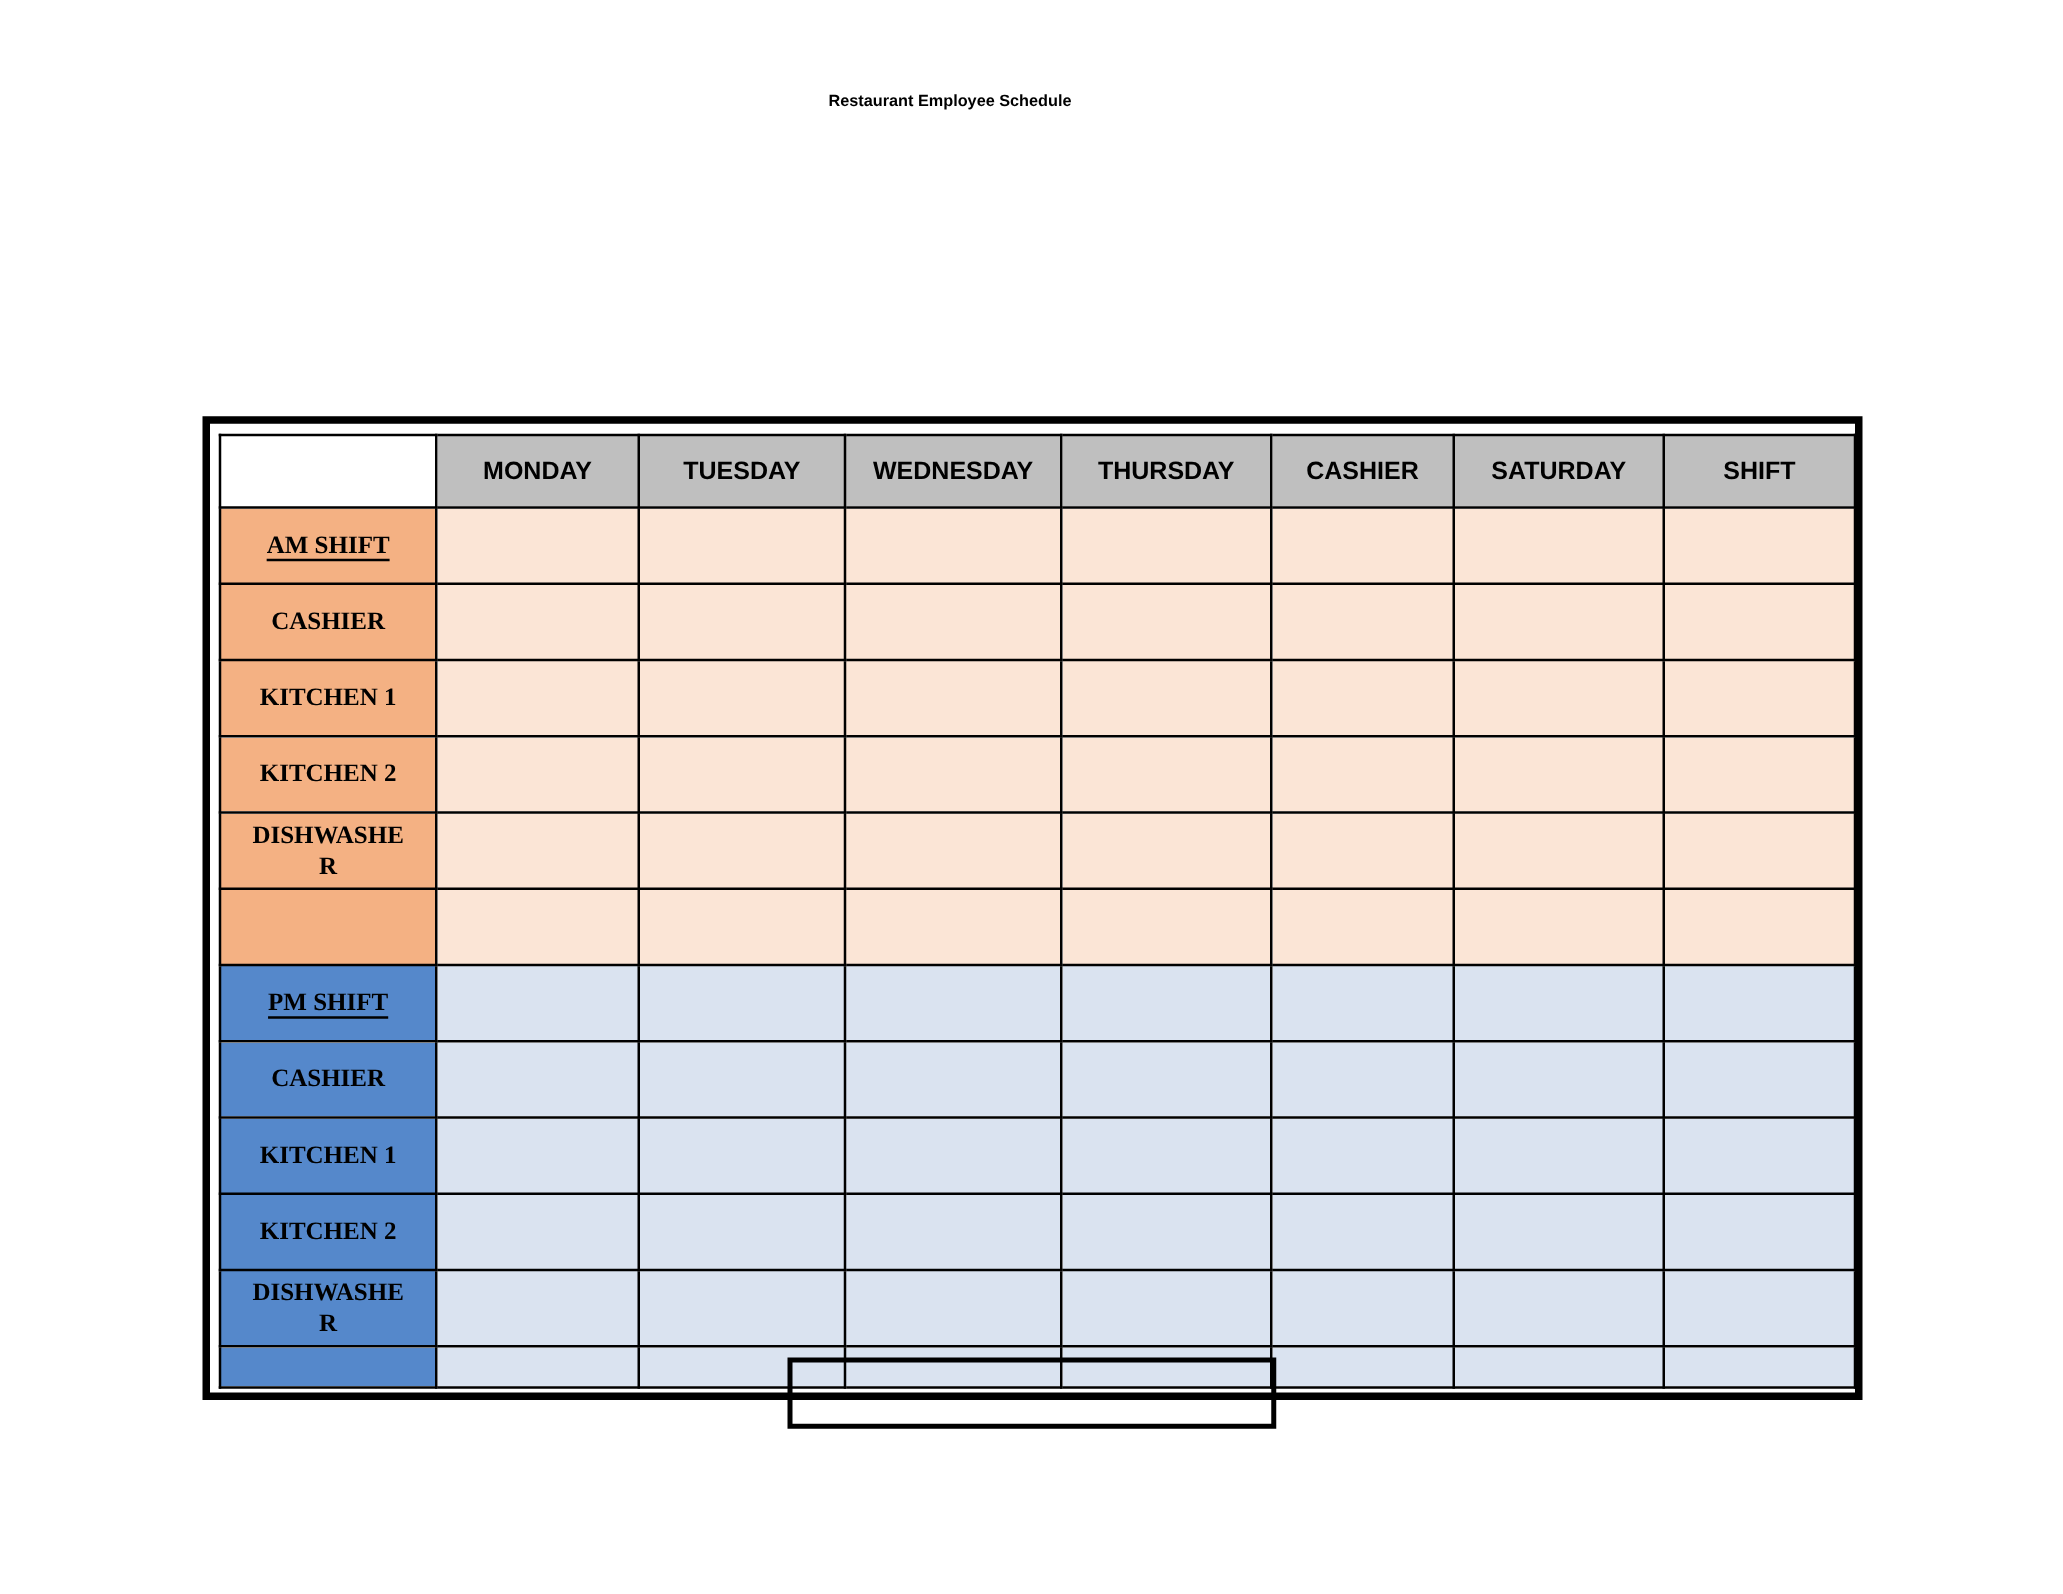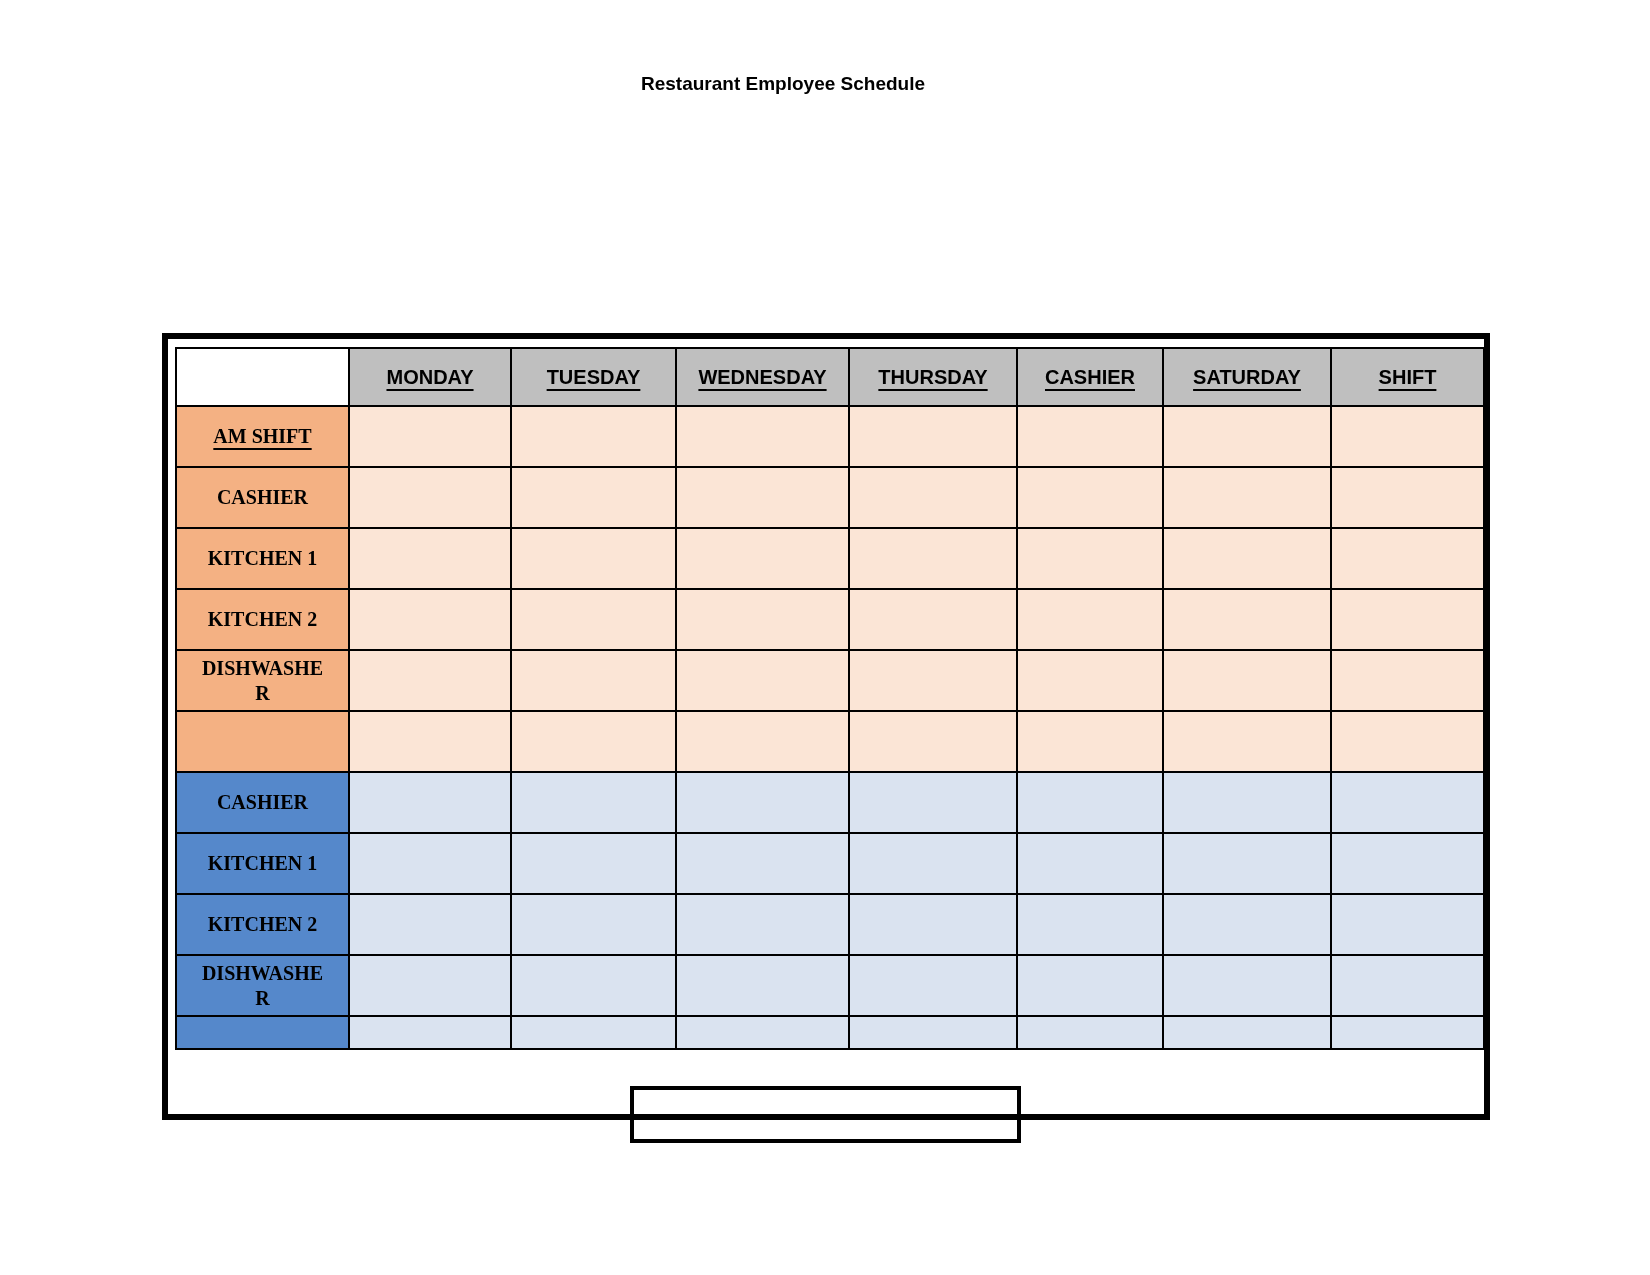--- a/index.html
+++ b/index.html
@@ -8,23 +8,23 @@
     position: relative;
     width: 1650px;
     height: 1275px;
     font-family: "Liberation Sans", sans-serif;
     color: #000;
     overflow: hidden;
   }
   .page-title {
     position: absolute;
     top: 73px;
-    left: 783px;
+    left: 760px;
     transform: translateX(-50%);
-    font-size: 19px;
+    font-size: 13px;
     font-weight: bold;
     white-space: nowrap;
   }
   .table-frame {
     position: absolute;
     left: 162px;
     top: 333px;
     width: 1328px;
     height: 787px;
     border: 6px solid #000;
@@ -44,21 +44,20 @@
     font-weight: bold;
     color: #000;
     overflow: hidden;
   }
   thead tr { height: 58px; }
   tbody tr { height: 61px; font-family: Liberation Serif, serif; }
   tbody tr.truncated { height: 33px; }
   .corner-cell { background: #ffffff; }
   .day-header {
     background: var(--header-bg, #BFBFBF);
-    text-decoration: underline;
     text-decoration-thickness: 2px;
     text-underline-offset: 5px;
   }
   .label-cell {
     padding: 0 20px;
     line-height: 25px;
     word-break: break-all;
   }
   .label-cell.underlined {
     text-decoration: underline;
@@ -165,20 +164,30 @@
           <th class="label-cell"></th>
           <td class="data-cell"></td>
           <td class="data-cell"></td>
           <td class="data-cell"></td>
           <td class="data-cell"></td>
           <td class="data-cell"></td>
           <td class="data-cell"></td>
           <td class="data-cell"></td>
         </tr>
         <tr class="pm">
+          <th class="label-cell underlined">PM SHIFT</th>
+          <td class="data-cell"></td>
+          <td class="data-cell"></td>
+          <td class="data-cell"></td>
+          <td class="data-cell"></td>
+          <td class="data-cell"></td>
+          <td class="data-cell"></td>
+          <td class="data-cell"></td>
+        </tr>
+        <tr class="pm">
           <th class="label-cell">CASHIER</th>
           <td class="data-cell"></td>
           <td class="data-cell"></td>
           <td class="data-cell"></td>
           <td class="data-cell"></td>
           <td class="data-cell"></td>
           <td class="data-cell"></td>
           <td class="data-cell"></td>
         </tr>
         <tr class="pm">

